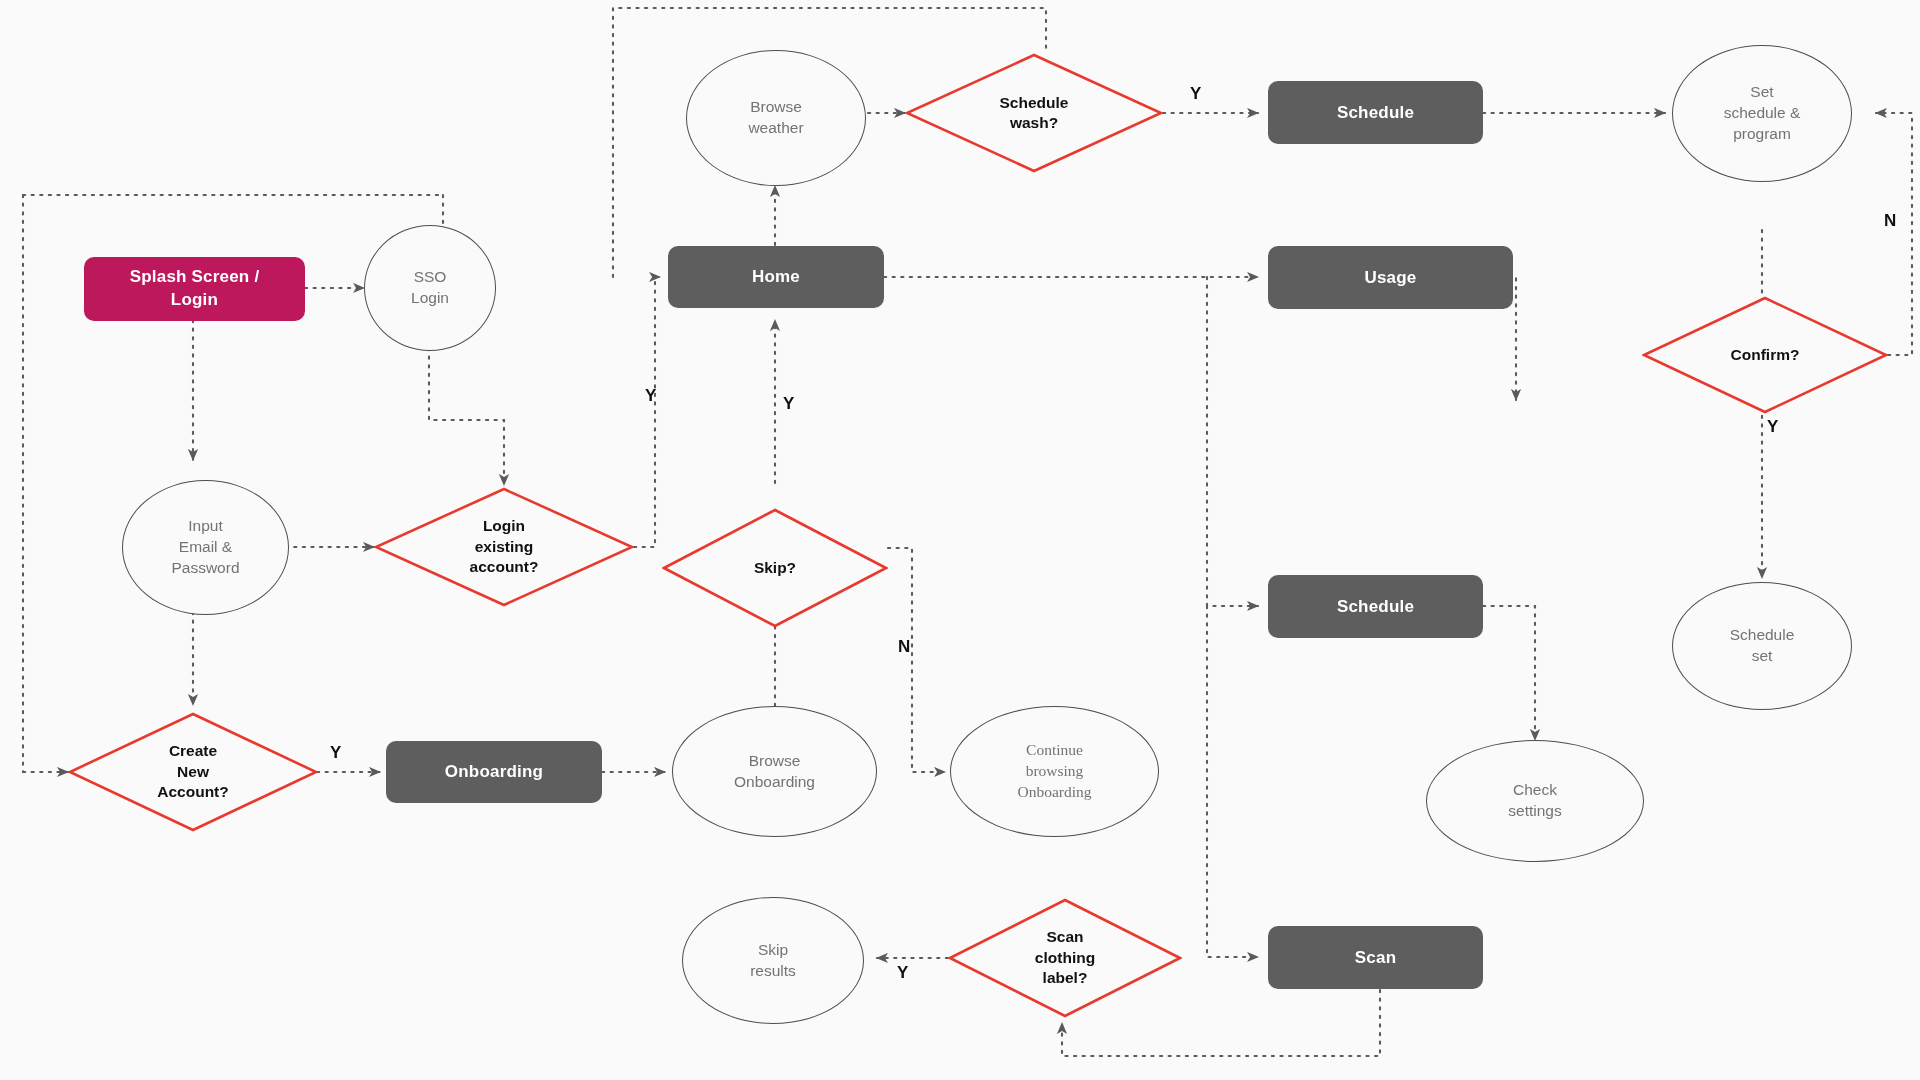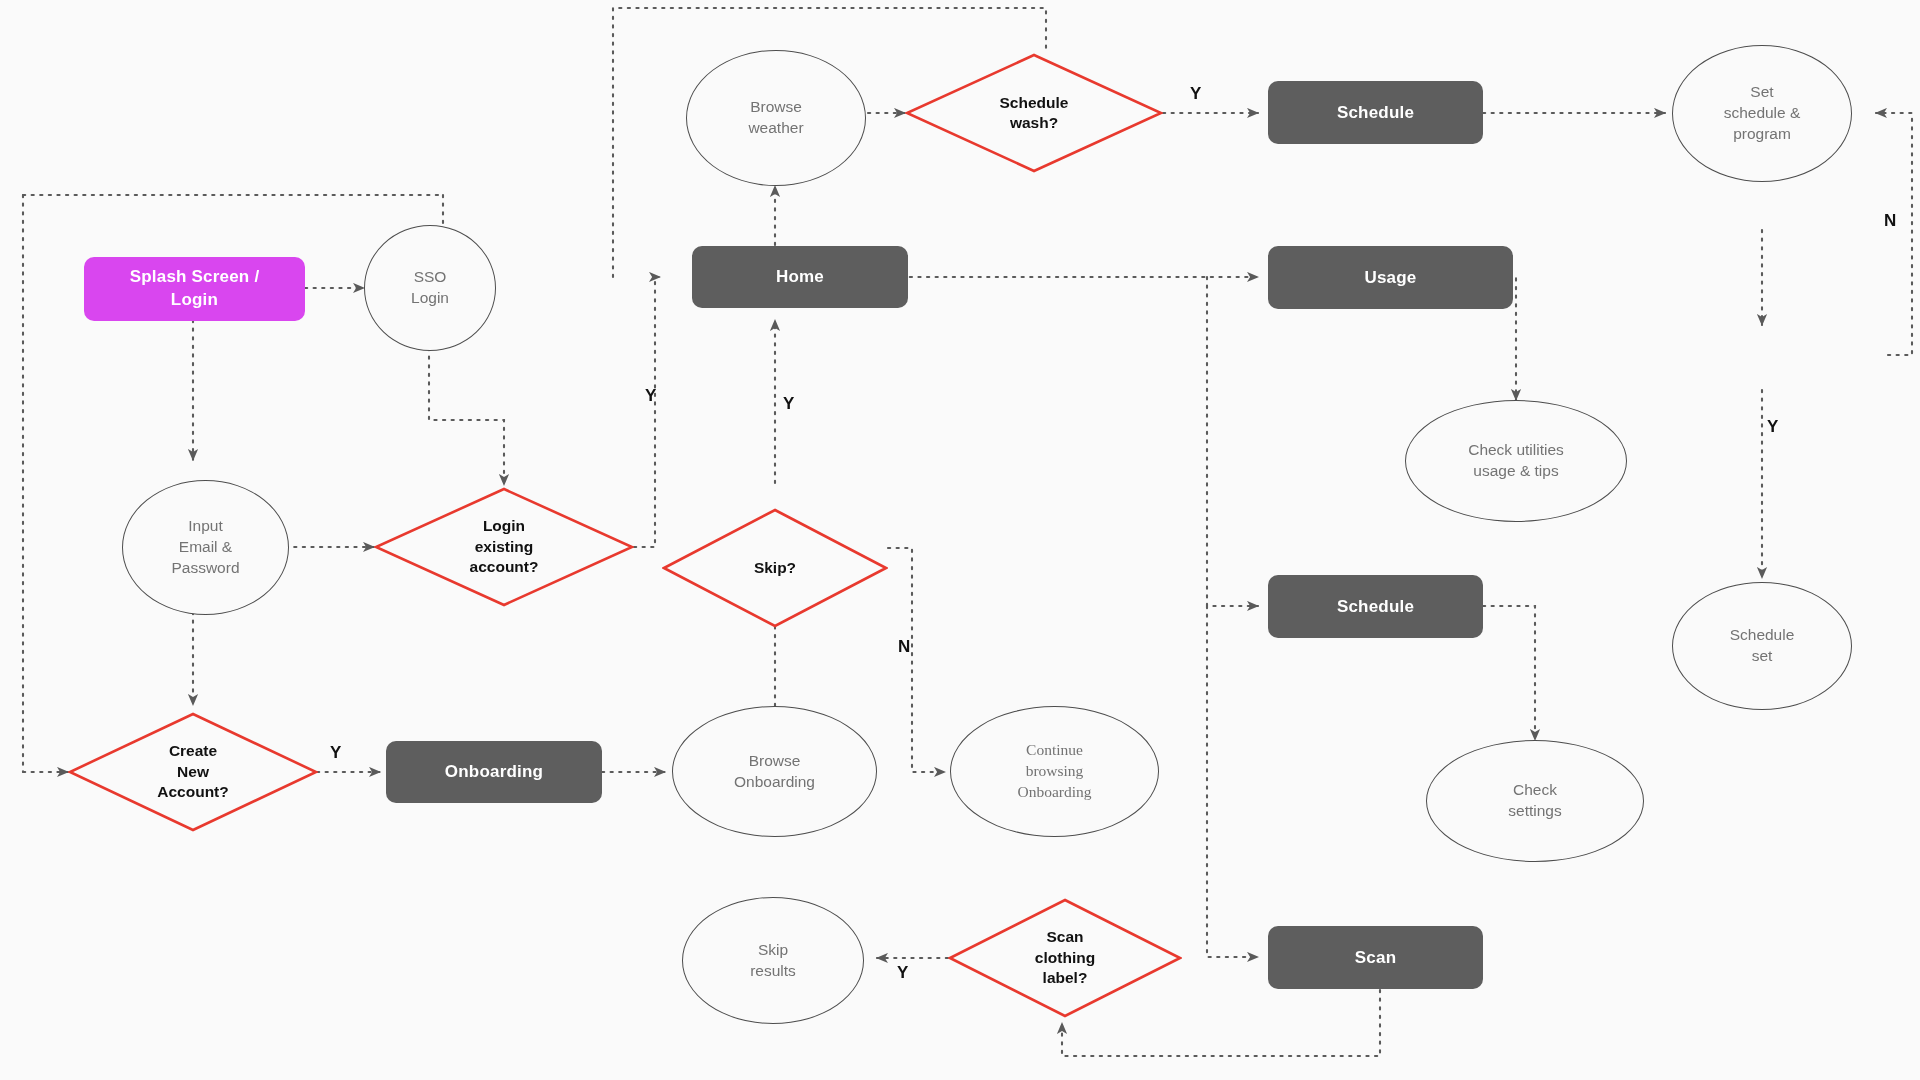--- a/index.html
+++ b/index.html
@@ -34,21 +34,21 @@
   
   .proc {
     background: #5e5e5e;
     border-radius: 10px;
     color: #ffffff;
     font-weight: bold;
     font-size: 17px;
     letter-spacing: .2px;
   }
   .proc.accent {
-    background: #d946ef;
+    background: #be185d;
     line-height: 1.35;
   }
   
   .ell {
     border: 1.6px solid #4d4d4d;
     border-radius: 50%;
     background: #fafafa;
     color: #737373;
     font-size: 15.5px;
     line-height: 1.35;
@@ -202,21 +202,21 @@
     </svg>
     <span class="txt">Skip?</span>
   </div>
 
   <div class="node ell" style="left:950px; top:706px; width:209px; height:131px;font-family:Liberation Serif, serif;">
     <span class="txt">Continue
 browsing
 Onboarding</span>
   </div>
 
-  <div class="node proc" style="left:692px; top:246px; width:216px; height:62px;">
+  <div class="node proc" style="left:668px; top:246px; width:216px; height:62px;">
     <span class="txt">Home</span>
   </div>
 
   <div class="node ell" style="left:686px; top:50px; width:180px; height:136px;">
     <span class="txt">Browse
 weather</span>
   </div>
 
   <div class="node dec" style="left:905px; top:53px; width:258px; height:120px;">
     <svg class="dshape" viewBox="0 0 258 120" preserveAspectRatio="none">
@@ -229,34 +229,36 @@
   <div class="node proc" style="left:1268px; top:81px; width:215px; height:63px;">
     <span class="txt">Schedule</span>
   </div>
 
   <div class="node ell" style="left:1672px; top:45px; width:180px; height:137px;">
     <span class="txt">Set
 schedule &amp;
 program</span>
   </div>
 
+  <div class="node dec" style="left:1642px; top:296px; width:246px; height:118px;">
+    <svg class="dshape" viewBox="0 0 246 118" preserveAspectRatio="none">
+      <polygon points="123,2 244,59 123,116 2,59" fill="#fafafa" stroke="#e8392e" stroke-width="2.6"></polygon>
+    </svg>
+    <span class="txt">Confirm?</span>
+  </div>
 
   <div class="node ell" style="left:1672px; top:582px; width:180px; height:128px;">
     <span class="txt">Schedule
 set</span>
   </div>
 
   <div class="node proc" style="left:1268px; top:246px; width:245px; height:63px;">
     <span class="txt">Usage</span>
   </div>
 
-  <div class="node ell" style="left:1405px; top:400px; width:222px; height:122px;">
-    <span class="txt">Check utilities
-usage &amp; tips</span>
-  </div>
 
   <div class="node proc" style="left:1268px; top:575px; width:215px; height:63px;">
     <span class="txt">Schedule</span>
   </div>
 
   <div class="node ell" style="left:1426px; top:740px; width:218px; height:122px;">
     <span class="txt">Check
 settings</span>
   </div>
 

